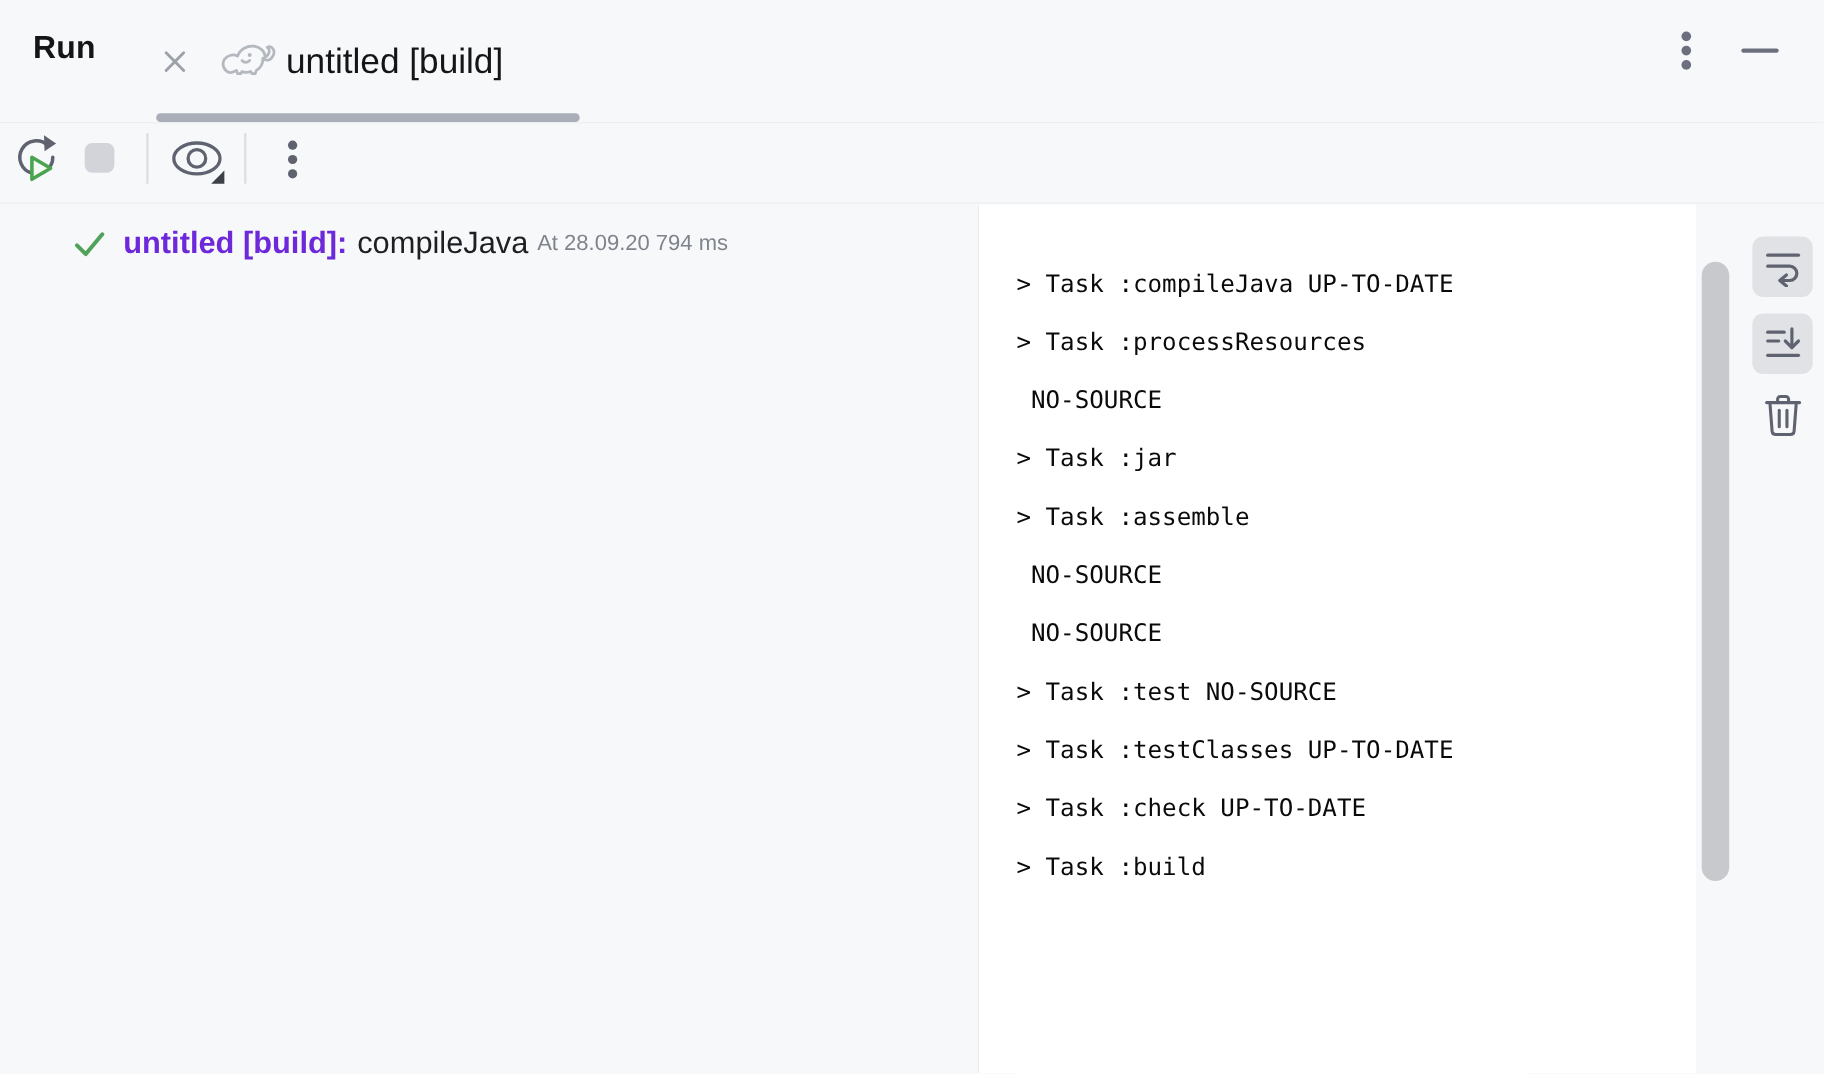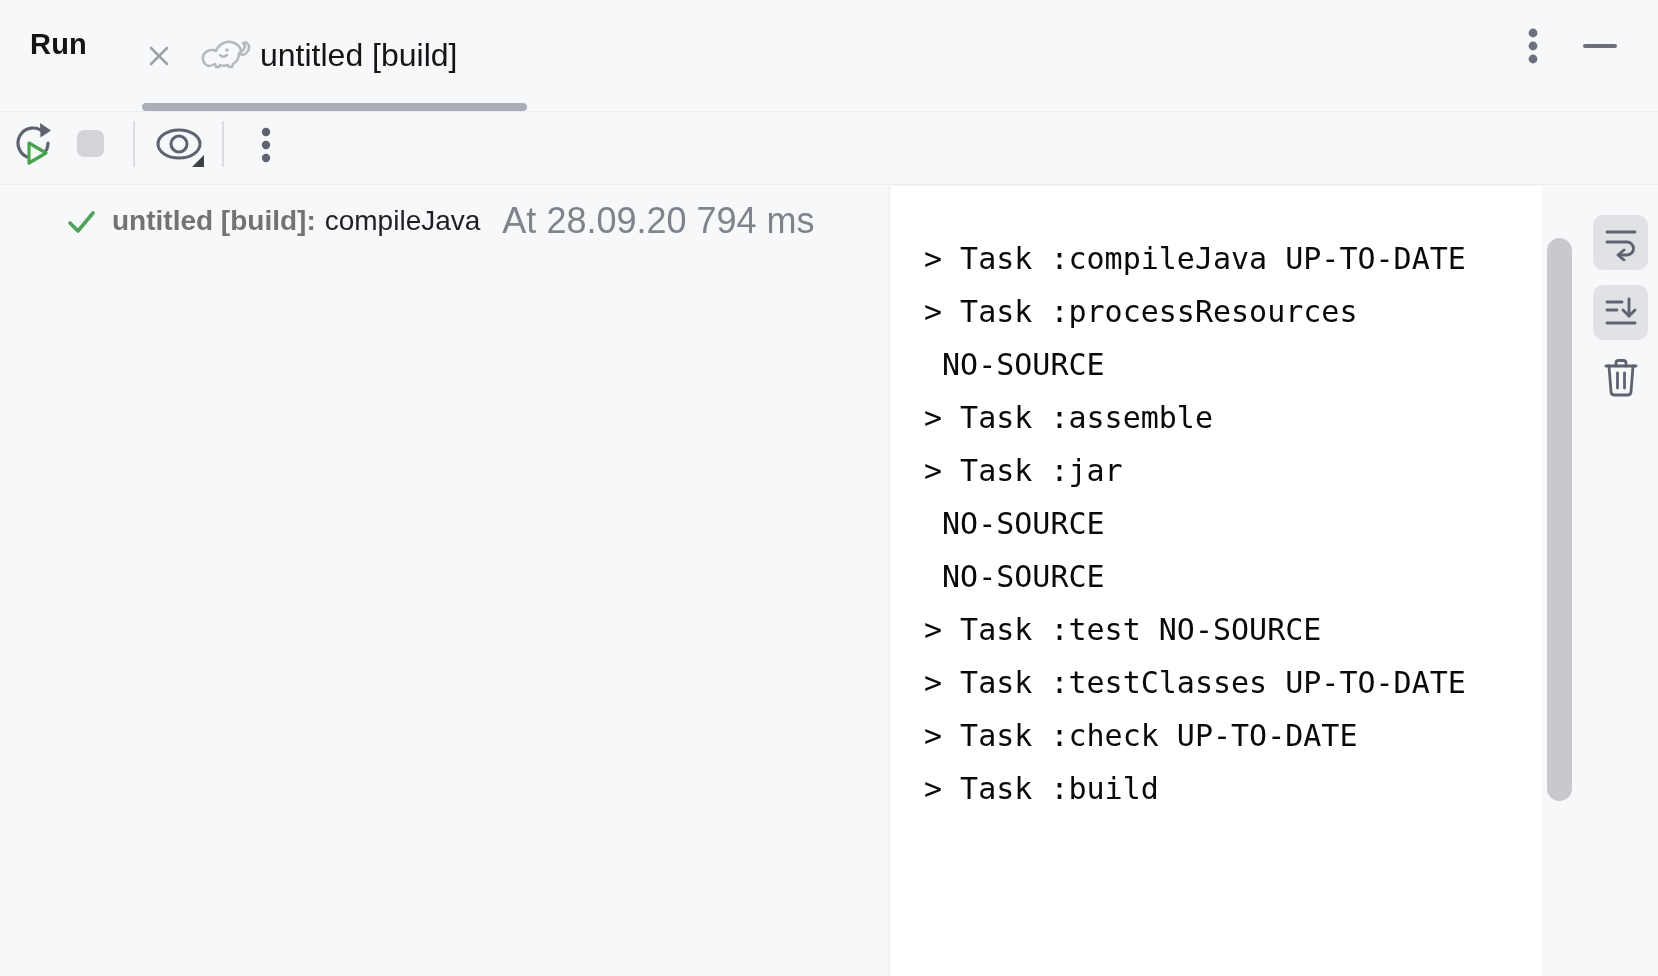--- a/index.html
+++ b/index.html
@@ -58,31 +58,31 @@
   }
   .left-panel {
     width:890px; height:100%; background:#F7F8FA;
     border-right:1px solid #ECEDEF; flex:none;
   }
   .summary-row {
     margin-top:14px; padding-left:64px; height:42px;
     display:flex; align-items:center; cursor:default;
   }
   .summary-check { width:34px; height:34px; flex:none; }
-  .summary-name  { margin-left:14px; font-size:28px; font-weight:700; color:#737373; }
+  .summary-name  { margin-left:14px; font-size:28px; font-weight:700; color:#6d28d9; }
   .summary-status{ margin-left:9px;  font-size:28px; color:#1D1F23; }
-  .summary-time  { margin-left:22px; font-size:36px; color:#7F838C; }
+  .summary-time  { margin-left:8px; font-size:20px; color:#7F838C; }
 
   .console {
     flex:1; height:100%; background:#FFFFFF;
     padding:46px 0 0 34px; overflow:hidden;
   }
   .console-line {
     font-family:"DejaVu Sans Mono", monospace;
-    font-size:30px; line-height:53px; color:#0A0A0A; white-space:pre;
+    font-size:22px; line-height:53px; color:#0A0A0A; white-space:pre;
   }
 
   .gutter { width:116px; height:100%; background:#F7F8FA; position:relative; flex:none; }
   .scroll-thumb {
     position:absolute; left:5px; top:52px; width:25px; height:563px;
     background:#C8C9CD; border-radius:13px; cursor:pointer;
   }
   .rail-btn {
     position:absolute; left:51px; width:55px; height:55px; border-radius:10px;
     display:flex; align-items:center; justify-content:center; cursor:pointer;
@@ -170,22 +170,22 @@
       <span class="summary-name">untitled [build]:</span>
       <span class="summary-status">compileJava</span>
       <span class="summary-time">At 28.09.20 794 ms</span>
     </div>
   </div>
 
   <div class="console">
       <div class="console-line">&gt; Task :compileJava UP-TO-DATE</div>
       <div class="console-line">&gt; Task :processResources</div>
       <div class="console-line"> NO-SOURCE</div>
+      <div class="console-line">&gt; Task :jar</div>
       <div class="console-line">&gt; Task :assemble</div>
-      <div class="console-line">&gt; Task :jar</div>
       <div class="console-line"> NO-SOURCE</div>
       <div class="console-line"> NO-SOURCE</div>
       <div class="console-line">&gt; Task :test NO-SOURCE</div>
       <div class="console-line">&gt; Task :testClasses UP-TO-DATE</div>
       <div class="console-line">&gt; Task :check UP-TO-DATE</div>
       <div class="console-line">&gt; Task :build</div>
     </div>
 
   <div class="gutter">
     <div class="scroll-thumb"></div>

